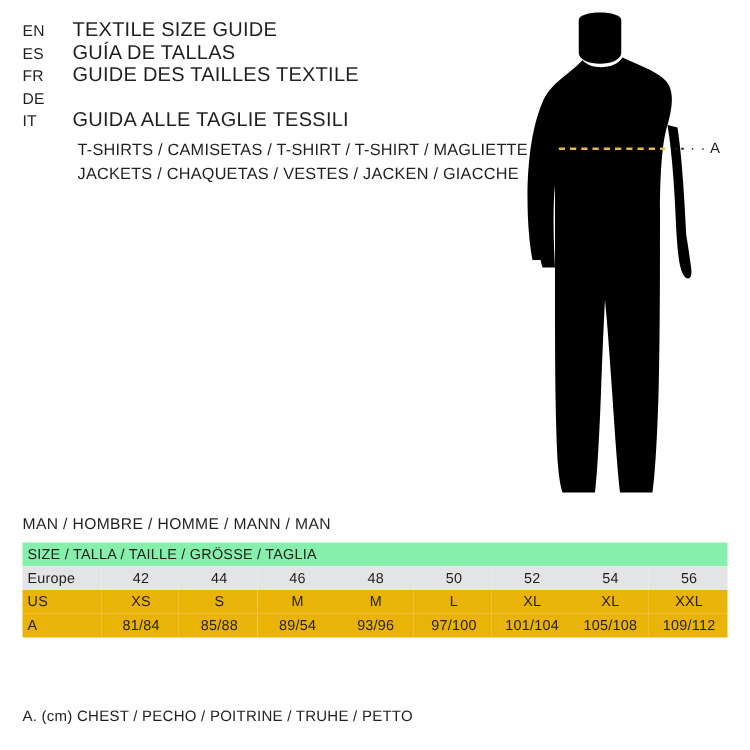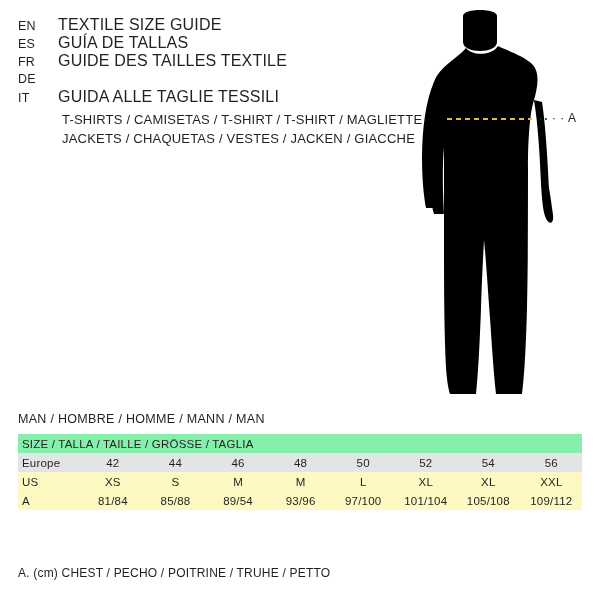--- a/index.html
+++ b/index.html
@@ -107,21 +107,21 @@
     letter-spacing: 0.2px;
   }
   .row-head td {
     background: #86efac;
     font-size: 11.5px;
   }
   .row-alt td {
     background: #e3e4e5;
   }
   .row-plain td {
-    background: #fef9c3;
+    background: #eab308;
     margin-top: 40px;
   }
   .c-label {
     width: 84px;
     padding-left: 4px !important;
     text-align: left;
   }
   .c-val {
     text-align: center;
     padding-left: 2px !important;

